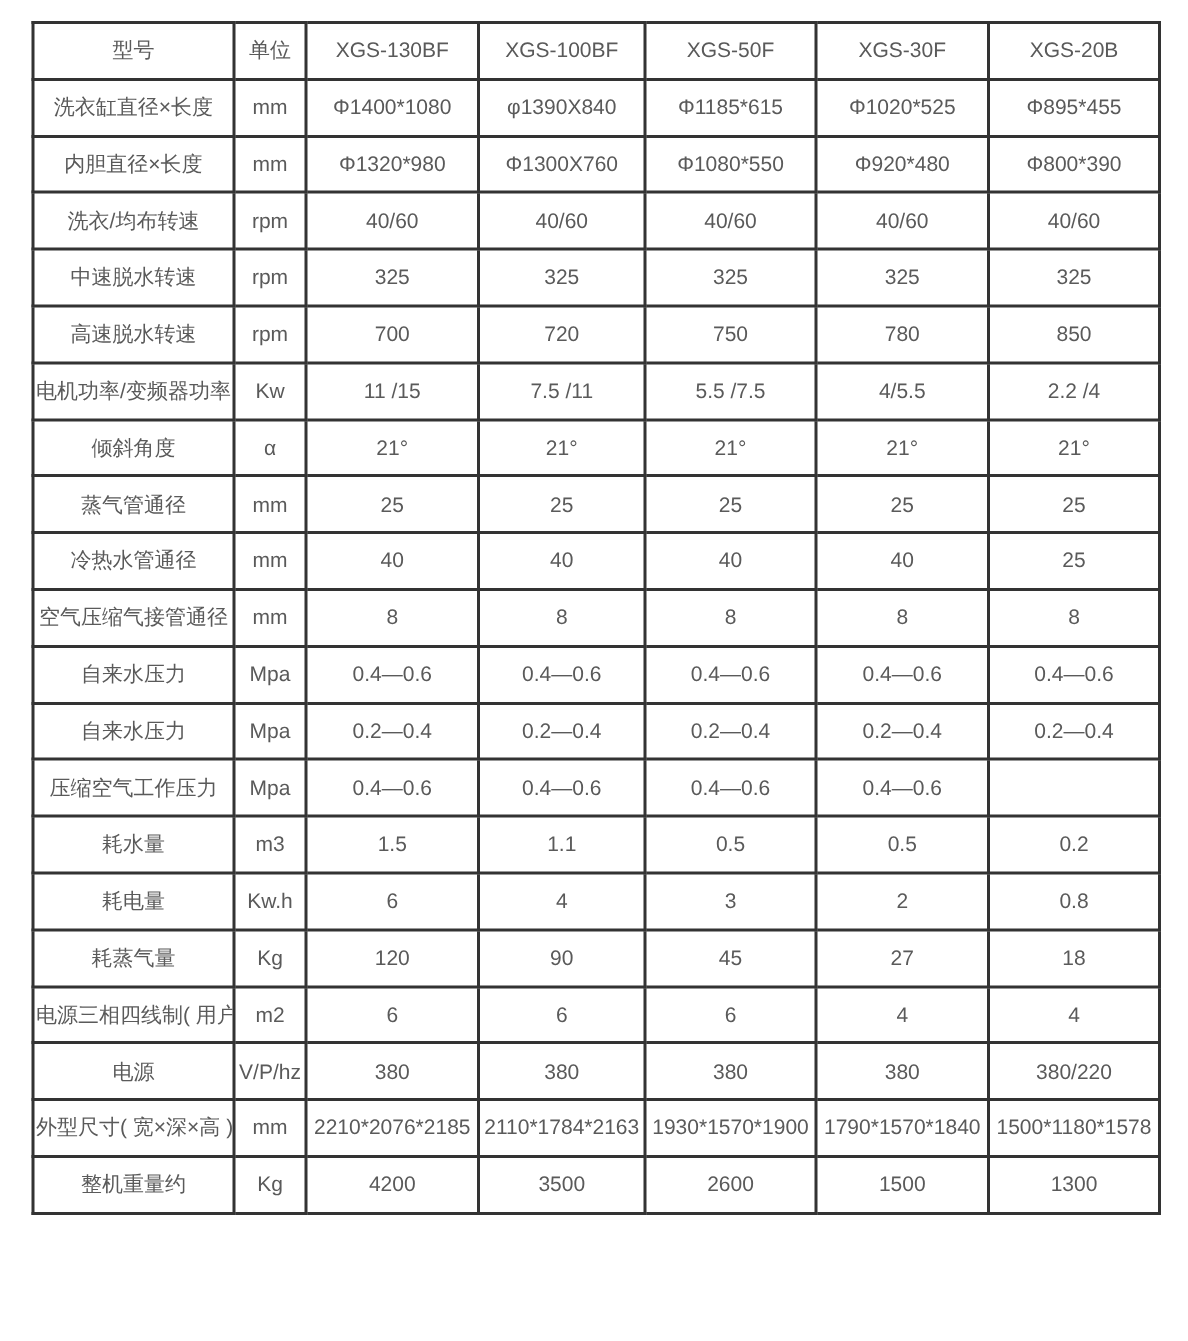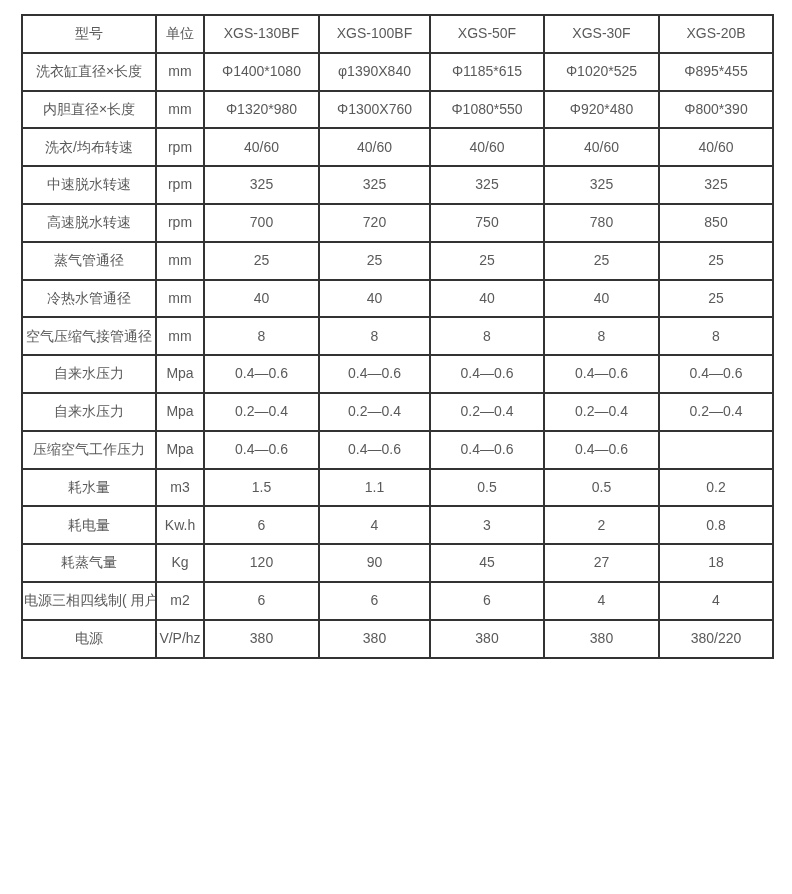--- a/index.html
+++ b/index.html
@@ -106,20 +106,38 @@
         <tr>
           <td>高速脱水转速</td>
           <td>rpm</td>
           <td>700</td>
           <td>720</td>
           <td>750</td>
           <td>780</td>
           <td>850</td>
         </tr>
         <tr>
+          <td>电机功率/变频器功率</td>
+          <td>Kw</td>
+          <td>11 /15</td>
+          <td>7.5 /11</td>
+          <td>5.5 /7.5</td>
+          <td>4/5.5</td>
+          <td>2.2 /4</td>
+        </tr>
+        <tr>
+          <td>倾斜角度</td>
+          <td>α</td>
+          <td>21°</td>
+          <td>21°</td>
+          <td>21°</td>
+          <td>21°</td>
+          <td>21°</td>
+        </tr>
+        <tr>
           <td>蒸气管通径</td>
           <td>mm</td>
           <td>25</td>
           <td>25</td>
           <td>25</td>
           <td>25</td>
           <td>25</td>
         </tr>
         <tr>
           <td>冷热水管通径</td>
@@ -204,15 +222,33 @@
         </tr>
         <tr>
           <td>电源</td>
           <td>V/P/hz</td>
           <td>380</td>
           <td>380</td>
           <td>380</td>
           <td>380</td>
           <td>380/220</td>
         </tr>
+        <tr>
+          <td>外型尺寸( 宽×深×高 )</td>
+          <td>mm</td>
+          <td>2210*2076*2185</td>
+          <td>2110*1784*2163</td>
+          <td>1930*1570*1900</td>
+          <td>1790*1570*1840</td>
+          <td>1500*1180*1578</td>
+        </tr>
+        <tr>
+          <td>整机重量约</td>
+          <td>Kg</td>
+          <td>4200</td>
+          <td>3500</td>
+          <td>2600</td>
+          <td>1500</td>
+          <td>1300</td>
+        </tr>
       </tbody>
   </table>
 </div>
 
 </body></html>

